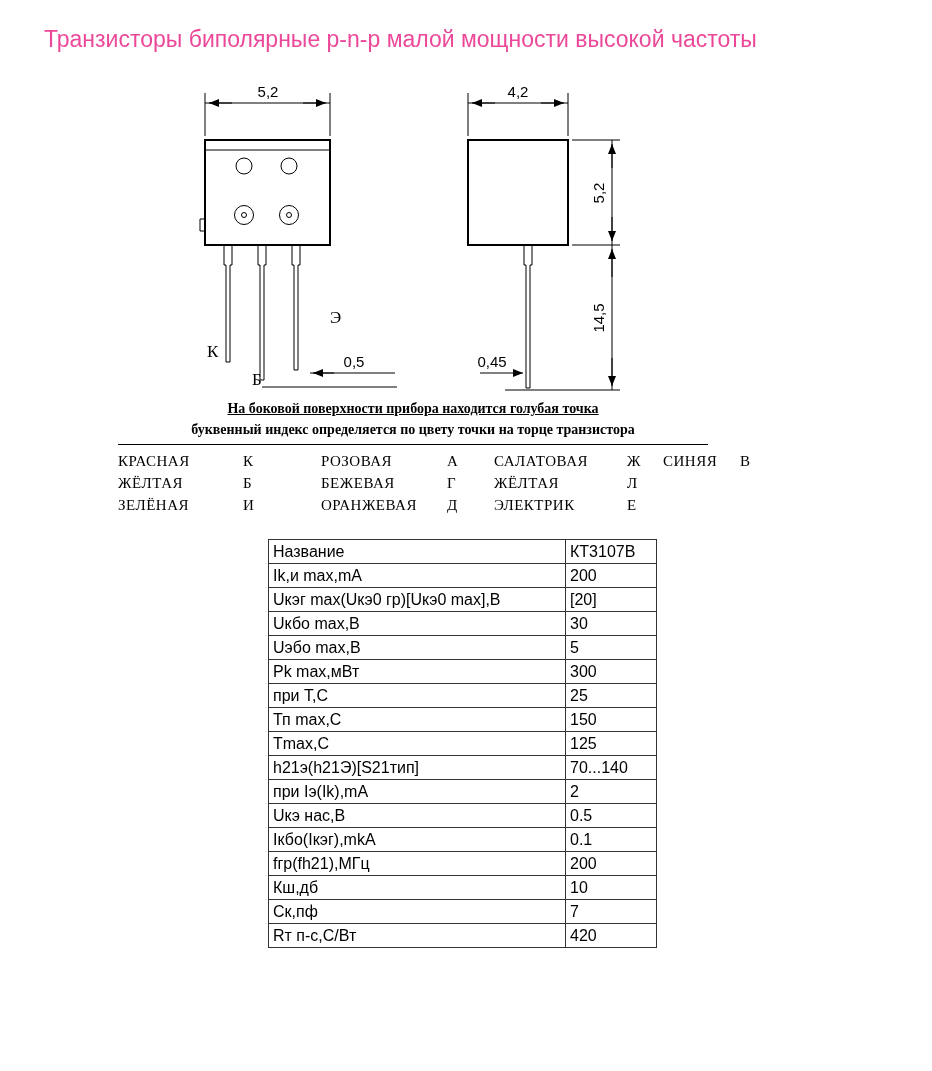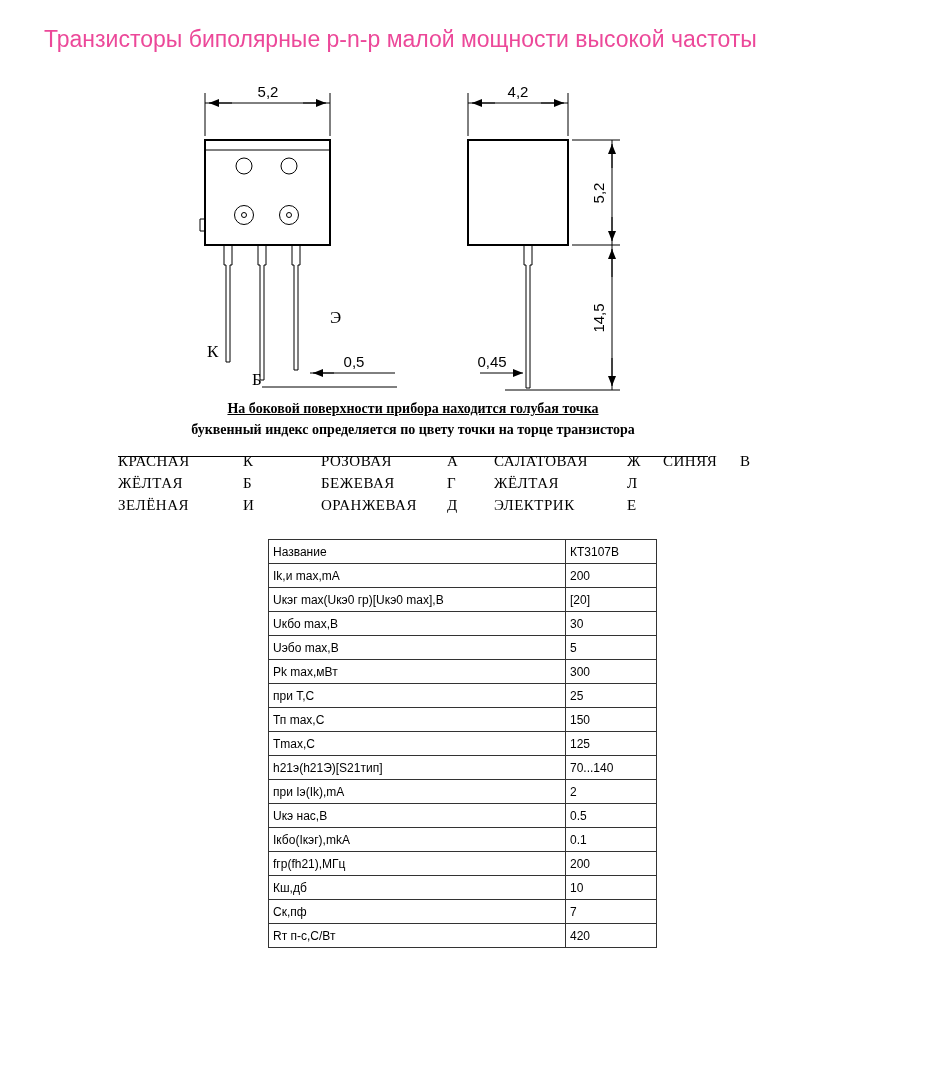--- a/index.html
+++ b/index.html
@@ -18,36 +18,36 @@
   svg.drawings { position:absolute; left:0; top:75px; }
   .thin { stroke:#000; stroke-width:1; fill:none; }
   .body-outline { stroke:#000; stroke-width:2; fill:#fff; }
   .dimtext { font-family:"Liberation Sans", sans-serif; font-size:15px; fill:#000; }
   .pinlabel { font-family:"Liberation Serif", serif; font-size:17px; fill:#000; }
   .notes {
     position:absolute; left:118px; top:398px; width:590px;
     text-align:center;
     font-family:"Liberation Serif", serif;
     font-size:14px; font-weight:bold; line-height:21px;
-    border-bottom:1px solid #000; padding-bottom:16px;
+    border-bottom:1px solid #000; padding-bottom:4px;
   }
   .notes .underlined { text-decoration:underline; }
   .color-grid {
     position:absolute; left:118px; top:450px;
     display:grid;
     grid-template-columns:125px 78px 126px 47px 133px 36px 77px 40px;
     font-family:"Liberation Serif", serif;
     font-size:15px; font-weight:400; letter-spacing:0.5px;
   }
   .color-grid div { height:22px; line-height:22px; white-space:nowrap; }
   table.spec {
     position:absolute; left:268px; top:539px;
     border-collapse:collapse;
     font-family:"Liberation Sans", sans-serif;
-    font-size:12px; color:#000;
+    font-size:16px; color:#000;
   }
   table.spec td {
     border:1px solid #333;
     padding:0 4px; height:23px;
     white-space:nowrap; vertical-align:middle;
   }
   table.spec td.p { width:288px; }
   table.spec td.v { width:82px; }
 </style>
 </head>

